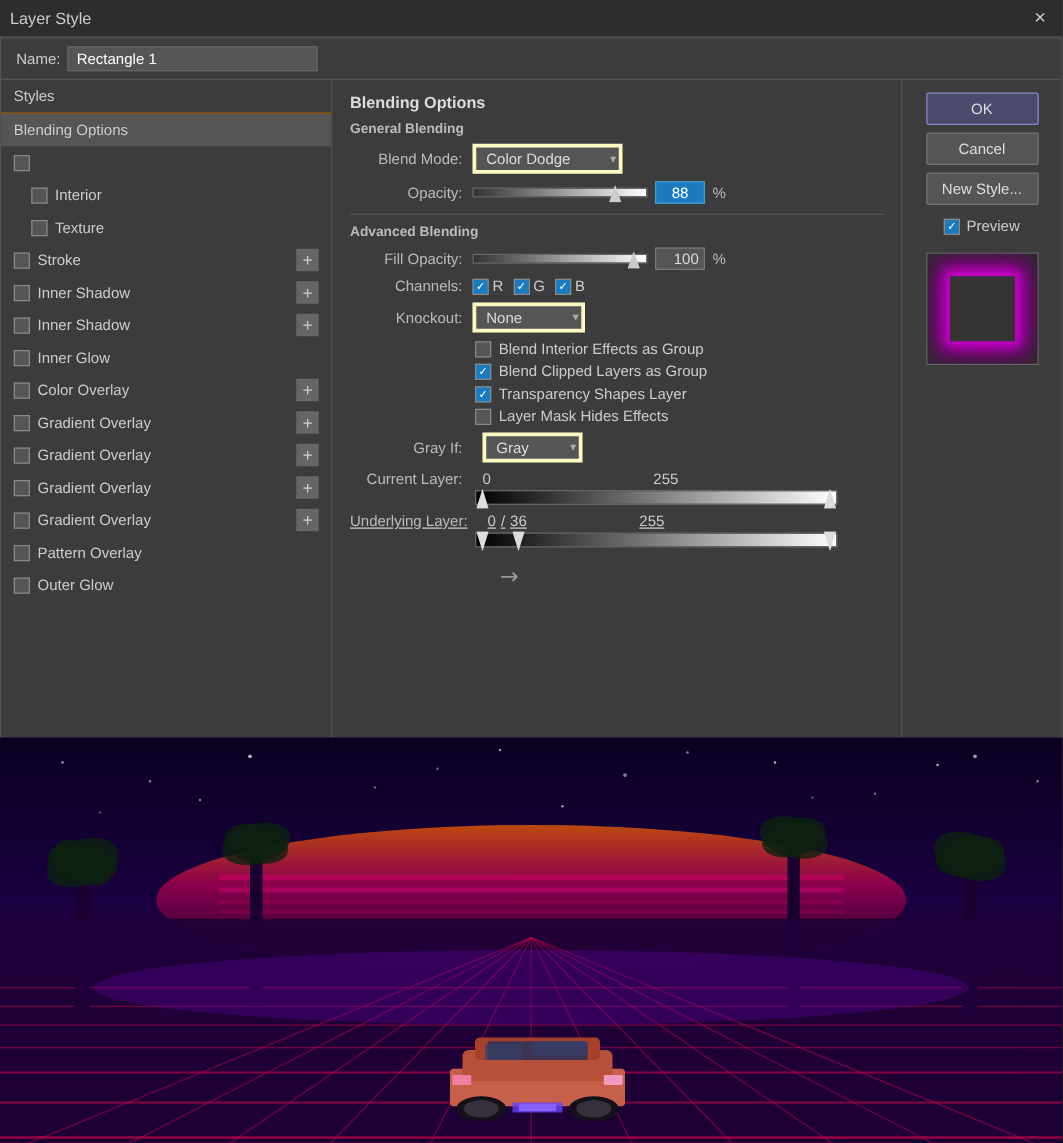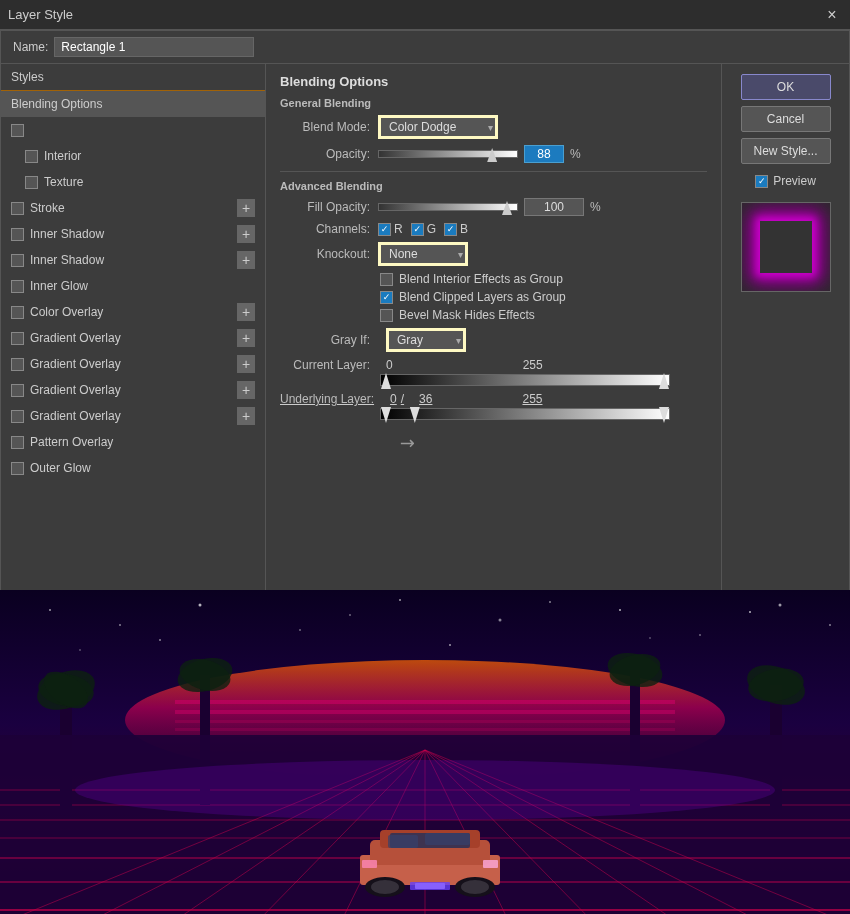--- a/index.html
+++ b/index.html
@@ -238,27 +238,27 @@
 
     
     .separator {
       border: none;
       border-top: 1px solid #555;
       margin: 8px 0;
     }
 
     
     .fill-opacity-input {
-      width: 60px;
+      width: 40px;
       background: #555;
       border: 1px solid #777;
       color: #ddd;
       padding: 1px 4px;
       font-size: 12px;
-      text-align: center;
+      text-align: right;
     }
 
     
     .channels-row {
       display: flex;
       align-items: center;
       gap: 8px;
     }
     .channel-item {
       display: flex;
@@ -573,22 +573,26 @@
       <div style="margin-left: 100px;">
         <div class="blend-option">
           <div class="blend-checkbox"></div>
           <span class="blend-option-label">Blend Interior Effects as Group</span>
         </div>
         <div class="blend-option">
           <div class="blend-checkbox checked"></div>
           <span class="blend-option-label">Blend Clipped Layers as Group</span>
         </div>
         <div class="blend-option">
+          <div class="blend-checkbox checked"></div>
+          <span class="blend-option-label">Transparency Shapes Layer</span>
+        </div>
+        <div class="blend-option">
           <div class="blend-checkbox"></div>
-          <span class="blend-option-label">Bevel Mask Hides Effects</span>
+          <span class="blend-option-label">Layer Mask Hides Effects</span>
         </div>
       </div>
 
       
       <div class="blend-if-row">
         <span class="option-label">Gray If:</span>
         <div class="dropdown-wrapper">
           <select class="dropdown" style="min-width:80px;">
             <option>Gray</option>
             <option>Red</option>
@@ -612,21 +616,21 @@
           </div>
         </div>
       </div>
 
       
       <div class="gradient-slider-container" style="margin-top:6px;text-decoration:underline;">
         <div style="display:flex; align-items:center; margin-bottom:2px;">
           <span class="option-label">Underlying Layer:</span>
           <span style="margin-left:8px; color:#ccc; font-size:12px;">0</span>
           <span style="color:#ccc; font-size:12px; margin-left:4px;">/</span>
-          <span style="color:#ccc; font-size:12px; margin-left:15px;">36</span>
+          <span style="color:#ccc; font-size:12px; margin-left:4px;">36</span>
           <span style="margin-left:90px; color:#ccc; font-size:12px;">255</span>
         </div>
         <div style="display:flex; align-items:center; margin-left:100px;">
           <div style="position:relative; width:290px; height:12px; background: linear-gradient(to right,#000,#fff); border:1px solid #666;">
             <div style="position:absolute; left:0; top:-2px; width:10px; height:16px; background:#ddd; clip-path: polygon(0% 0%, 100% 0%, 50% 100%);"></div>
             <div style="position:absolute; left:10%; top:-2px; width:10px; height:16px; background:#ddd; clip-path: polygon(0% 0%, 100% 0%, 50% 100%);"></div>
             <div style="position:absolute; right:0; top:-2px; width:10px; height:16px; background:#ddd; clip-path: polygon(0% 0%, 100% 0%, 50% 100%);"></div>
           </div>
         </div>
       </div>

